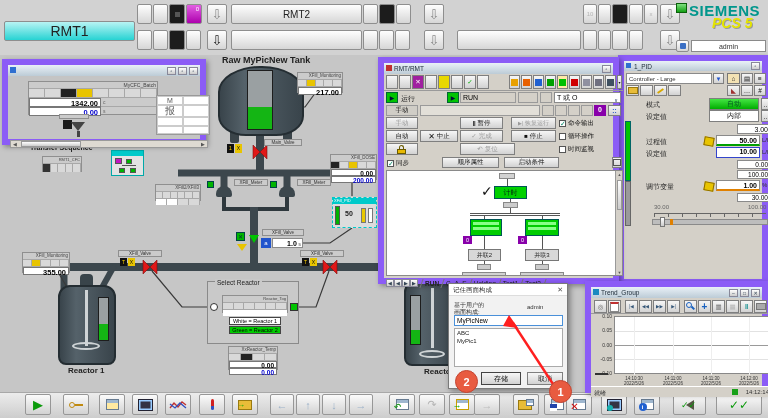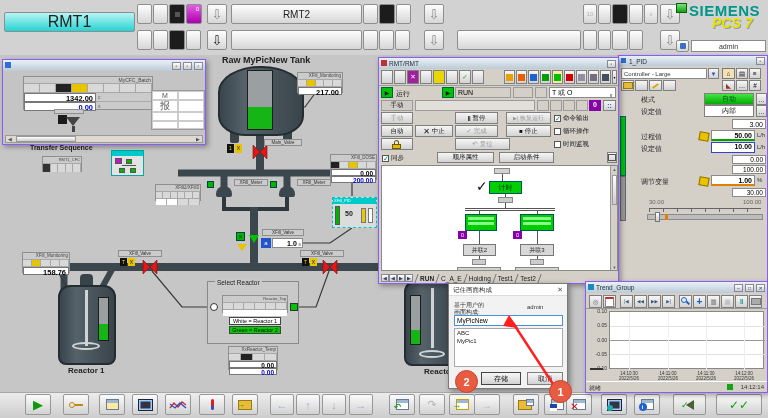--- a/index.html
+++ b/index.html
@@ -12,21 +12,21 @@
   .t{position:absolute;color:#222;white-space:nowrap;}
   .fp{position:absolute;box-sizing:border-box;background:#cbcbcb;border:1px solid #8f8f8f;}
   .fpl{height:6px;font-size:4.5px;color:#444;text-align:right;line-height:6px;padding-right:1px;overflow:hidden;border-bottom:1px solid #a8a8a8;}
   .fpc{display:flex;height:6px;border-bottom:1px solid #a8a8a8;}
   .fpc>span{flex:1;border-right:1px solid #a8a8a8;background:#d9d9d9;}
   .fpv{background:#fff;border:1px solid #777;font-size:7.5px;font-weight:bold;text-align:right;
        padding-right:2px;color:#000;box-sizing:border-box;line-height:9px;}
   .blue{color:#0000cd;}
   .cb{display:inline-block;width:7px;height:7px;background:#fff;border:1px solid #555;line-height:6px;
       font-size:7px;color:#0a8a6a;text-align:center;box-sizing:border-box;flex:none;}
-  .wchrome{position:absolute;box-sizing:border-box;background:#d4d0c8;border:1px solid #8b5cf6;
+  .wchrome{position:absolute;box-sizing:border-box;background:#d4d0c8;border:6px solid #8b5cf6;
            box-shadow:2px 2px 5px rgba(0,0,0,.35);}
   .tbar{position:absolute;left:0;right:0;top:0;height:11px;background:linear-gradient(#e9f1f7,#bccbd6);
         display:flex;align-items:center;font-size:6.5px;color:#1b2a36;padding:0 2px;gap:2px;box-sizing:border-box;}
   .tbtn{width:9px;height:8px;background:linear-gradient(#fff,#ccc);border:1px solid #889;font-size:5px;
         line-height:6px;text-align:center;color:#345;box-sizing:border-box;flex:none;}
   .mini{position:absolute;box-sizing:border-box;}
   .tb{position:absolute;top:394px;height:21px;box-sizing:border-box;background:linear-gradient(#fbfbfb,#d2d2d2);
       border:1px solid #979797;border-radius:2px;display:flex;align-items:center;justify-content:center;}
   .winic{display:inline-block;position:relative;width:13px;height:11px;background:#fff;border:1px solid #667a90;box-sizing:border-box;}
   .winic:before{content:"";position:absolute;left:0;top:0;right:0;height:3px;background:#9fb7cf;}
@@ -48,21 +48,21 @@
   .mag:before{content:"";position:absolute;left:1px;top:1px;width:6px;height:6px;border:1.5px solid #1a62c0;border-radius:50%;box-sizing:border-box;}
   .mag:after{content:"";position:absolute;left:6px;top:6px;width:4px;height:1.6px;background:#1a62c0;transform:rotate(45deg);}
 </style>
 </head>
 <body>
 
 <div id="screen">
 
   <div class="abs" style="left:0;top:0;width:768px;height:55px;background:#d2d2d2;"></div>
 
-  <div class="btn" style="left:4px;top:12px;width:131px;height:20px;background:linear-gradient(#b8f4f4,#27d3d3);font-size:16px;">
+  <div class="btn" style="left:4px;top:21px;width:131px;height:20px;background:linear-gradient(#b8f4f4,#27d3d3);font-size:14px;">
       <span>RMT1</span>
     </div>
   <div class="btn" style="left:137px;top:4px;width:15px;height:20px;"></div>
   <div class="btn" style="left:153px;top:4px;width:15px;height:20px;"></div>
   <div class="btn" style="left:169px;top:4px;width:16px;height:20px;background:#1c1c1c;">
       <span class="abs" style="width:5px;height:5px;background:#555;"></span>
     </div>
   <div class="btn" style="left:186px;top:4px;width:16px;height:20px;background:linear-gradient(#e25fe2,#ad00ad);color:#fff;font-size:6px;justify-content:flex-end;align-items:flex-start;padding:1px 2px 0 0;">
       <span>0</span>
     </div>
@@ -113,21 +113,21 @@
   <div class="btn" style="left:583px;top:30px;width:14px;height:20px;"></div>
   <div class="btn" style="left:598px;top:30px;width:13px;height:20px;"></div>
   <div class="btn" style="left:612px;top:30px;width:16px;height:20px;"></div>
   <div class="btn" style="left:629px;top:30px;width:14px;height:20px;"></div>
   <div class="btn" style="left:660px;top:30px;width:20px;height:20px;font-size:13px;color:#8a8a8a;">
       <span>⇩</span>
     </div>
 
   <div class="abs" style="left:676px;top:3px;width:11px;height:10px;background:linear-gradient(#7fe07f,#14a014);border:1px solid #0a600a;"></div>
   <div class="t" style="left:689px;top:2px;font-size:15px;font-weight:bold;color:#00968c;letter-spacing:.5px;"><span>SIEMENS</span></div>
-  <div class="t" style="left:712px;top:15px;font-size:14px;font-weight:bold;font-style:italic;color:#e4e400;text-shadow:1px 1px 0 #999;"><span>PCS 7</span></div>
+  <div class="t" style="left:712px;top:15px;font-size:14px;font-weight:bold;font-style:italic;color:#e4e400;text-shadow:1px 1px 0 #999;"><span>PCS 5</span></div>
   <div class="btn" style="left:676px;top:40px;width:13px;height:12px;">
       <span class="abs" style="width:6px;height:6px;background:#3a6fc4;border-radius:1px;"></span>
     </div>
   <div class="inset" style="left:691px;top:40px;width:75px;height:12px;font-size:7px;text-align:center;line-height:11px;color:#333;"><span>admin</span></div>
 
   <svg class="abs" style="left:0;top:0;z-index:2;" width="768" height="418" viewBox="0 0 768 418">
     <g stroke="#3c474d" fill="none" stroke-linecap="butt">
       <path d="M260,130 V173" stroke-width="8"></path>
       <path d="M178,173 H346" stroke-width="7"></path>
       <path d="M224,173 V188" stroke-width="7"></path>
@@ -253,21 +253,21 @@
 
   <div class="fp" style="left:22px;top:252px;width:48px;height:21px;z-index:4;">
     <div class="fpl">XFill_Monitoring</div>
     <div class="fpc">
         <span></span>
         <span style="background:#e8c400;"></span>
         <span></span>
         <span></span>
         <span></span>
       </div>
-    <div class="fpv" style="height:8px;">158.76</div>
+    <div class="fpv" style="height:8px;">355.00</div>
   </div>
 
   <div class="fp" style="left:118px;top:250px;width:44px;height:7px;z-index:4;">
       <div style="font-size:4.5px;text-align:center;line-height:6px;color:#333;">XFill_Valve</div>
     </div>
   <div class="abs" style="left:120px;top:258px;width:7px;height:8px;background:#111;color:#ffd400;font-size:5px;text-align:center;line-height:8px;z-index:4;">T</div>
   <div class="abs" style="left:128px;top:258px;width:7px;height:8px;background:#e8c400;color:#111;font-size:5px;text-align:center;line-height:8px;z-index:4;">X</div>
   <div class="fp" style="left:300px;top:250px;width:44px;height:7px;z-index:4;">
       <div style="font-size:4.5px;text-align:center;line-height:6px;color:#333;">XFill_Valve</div>
     </div>

